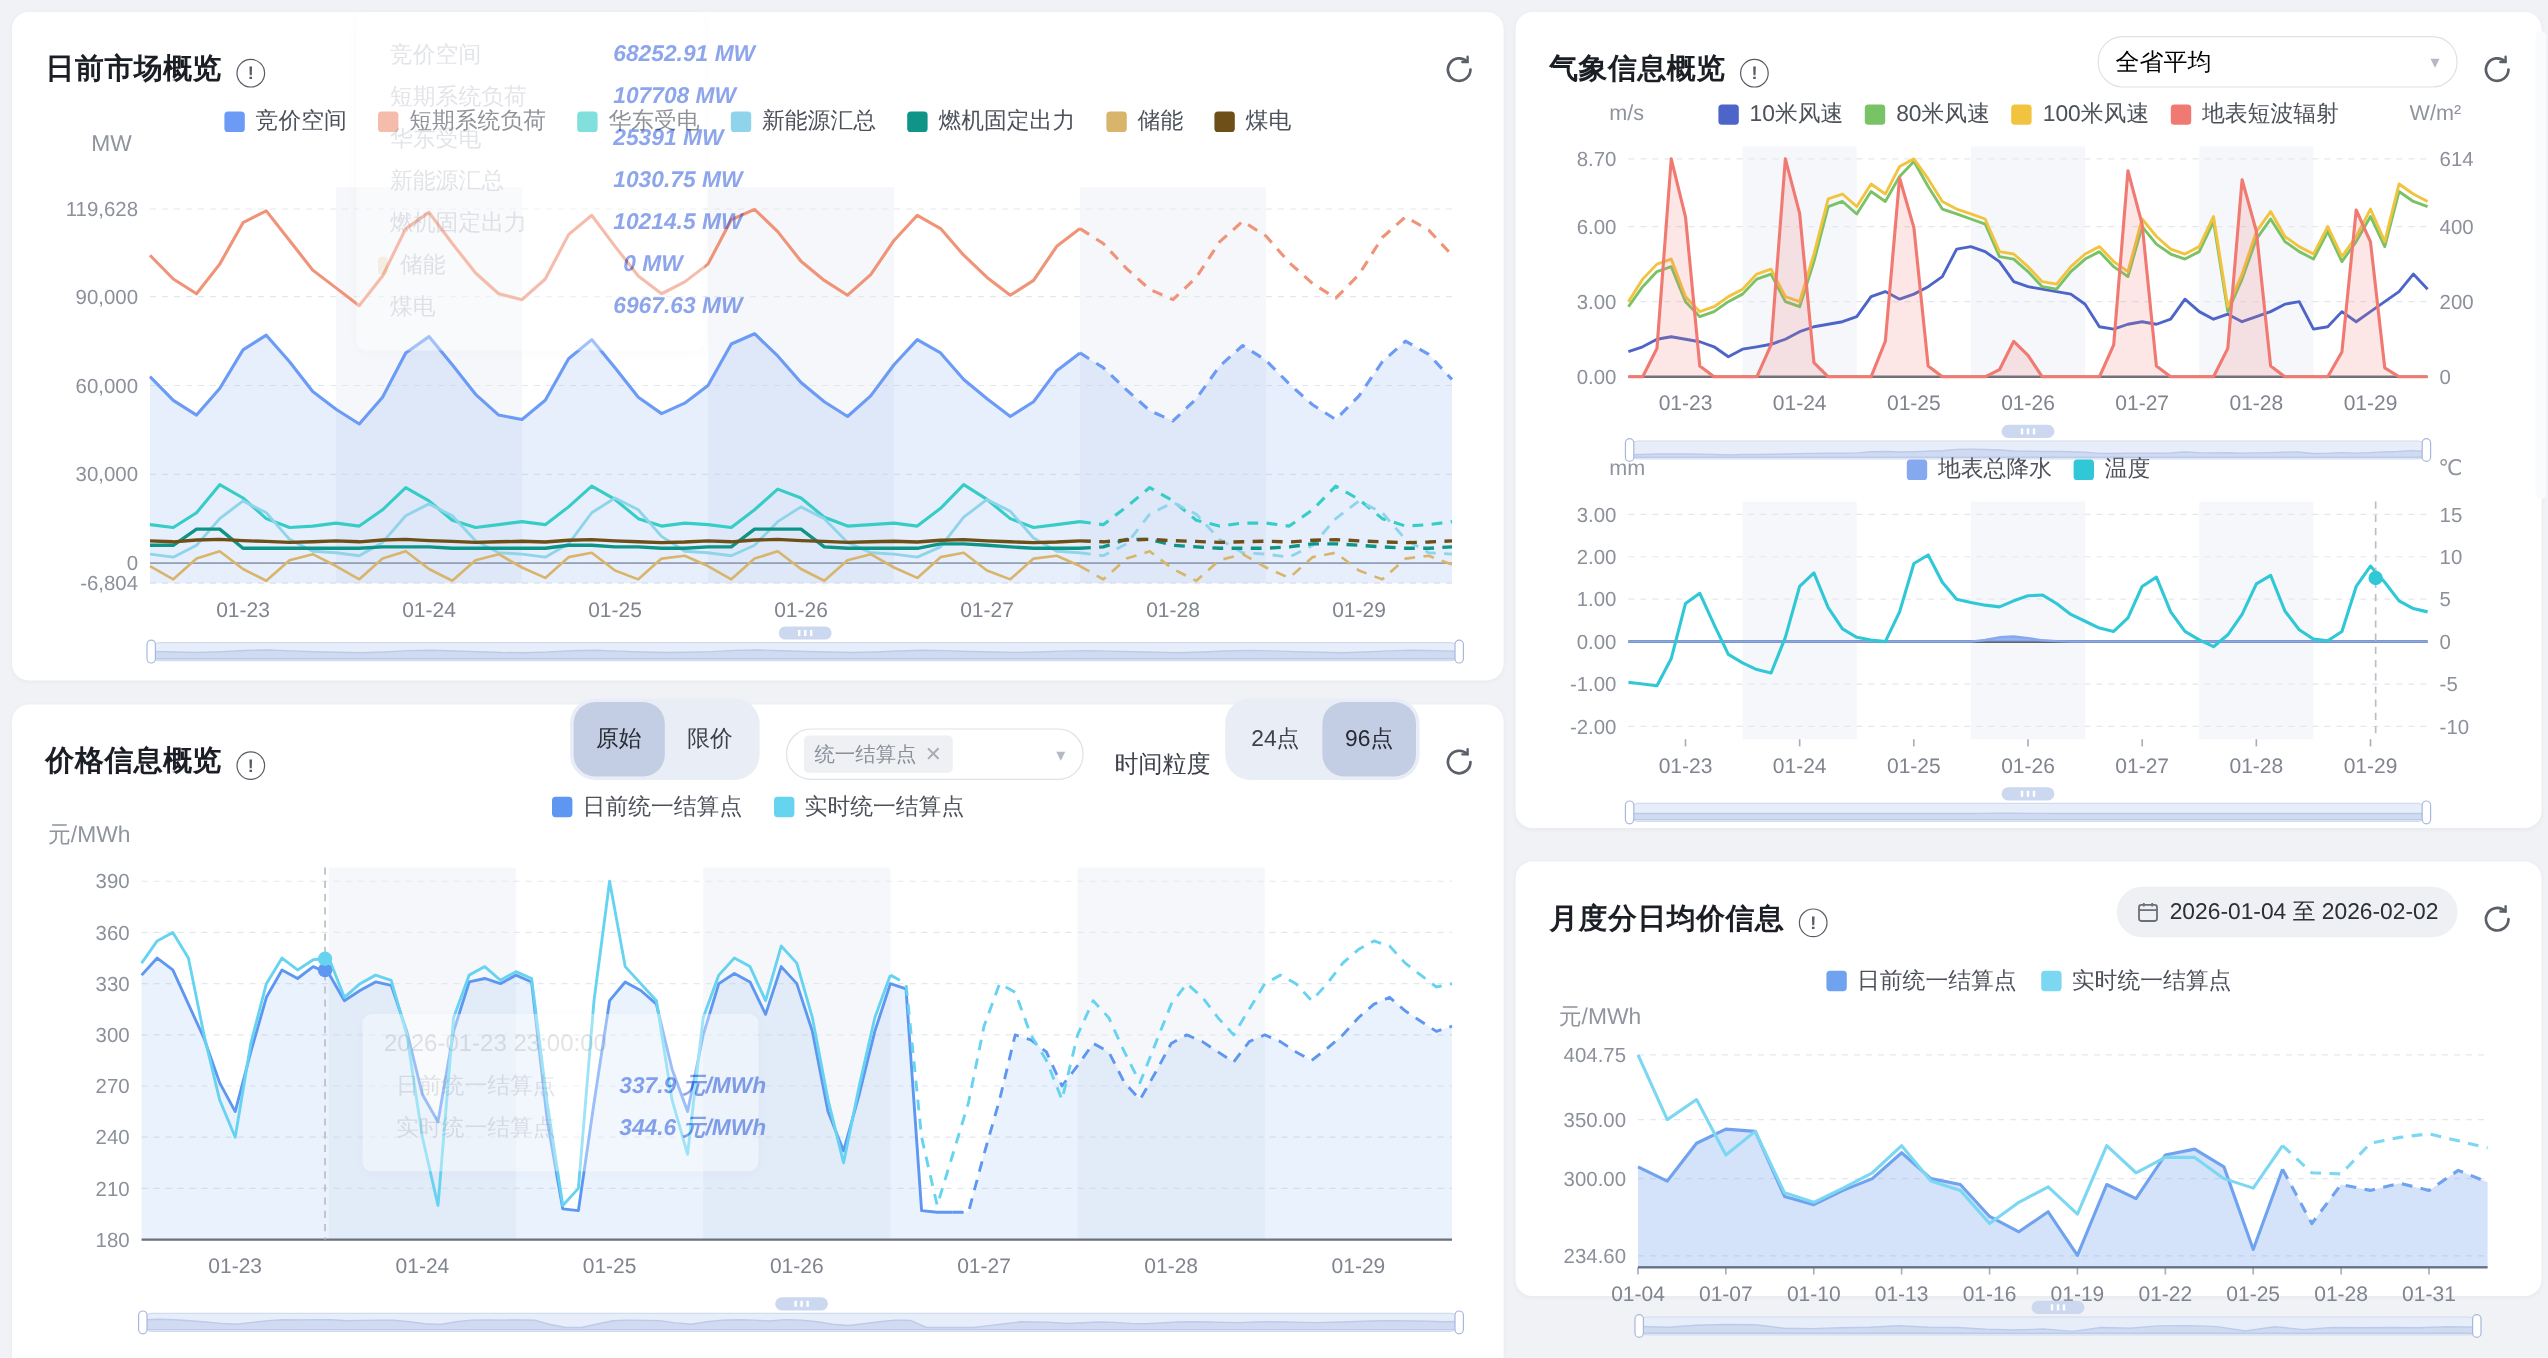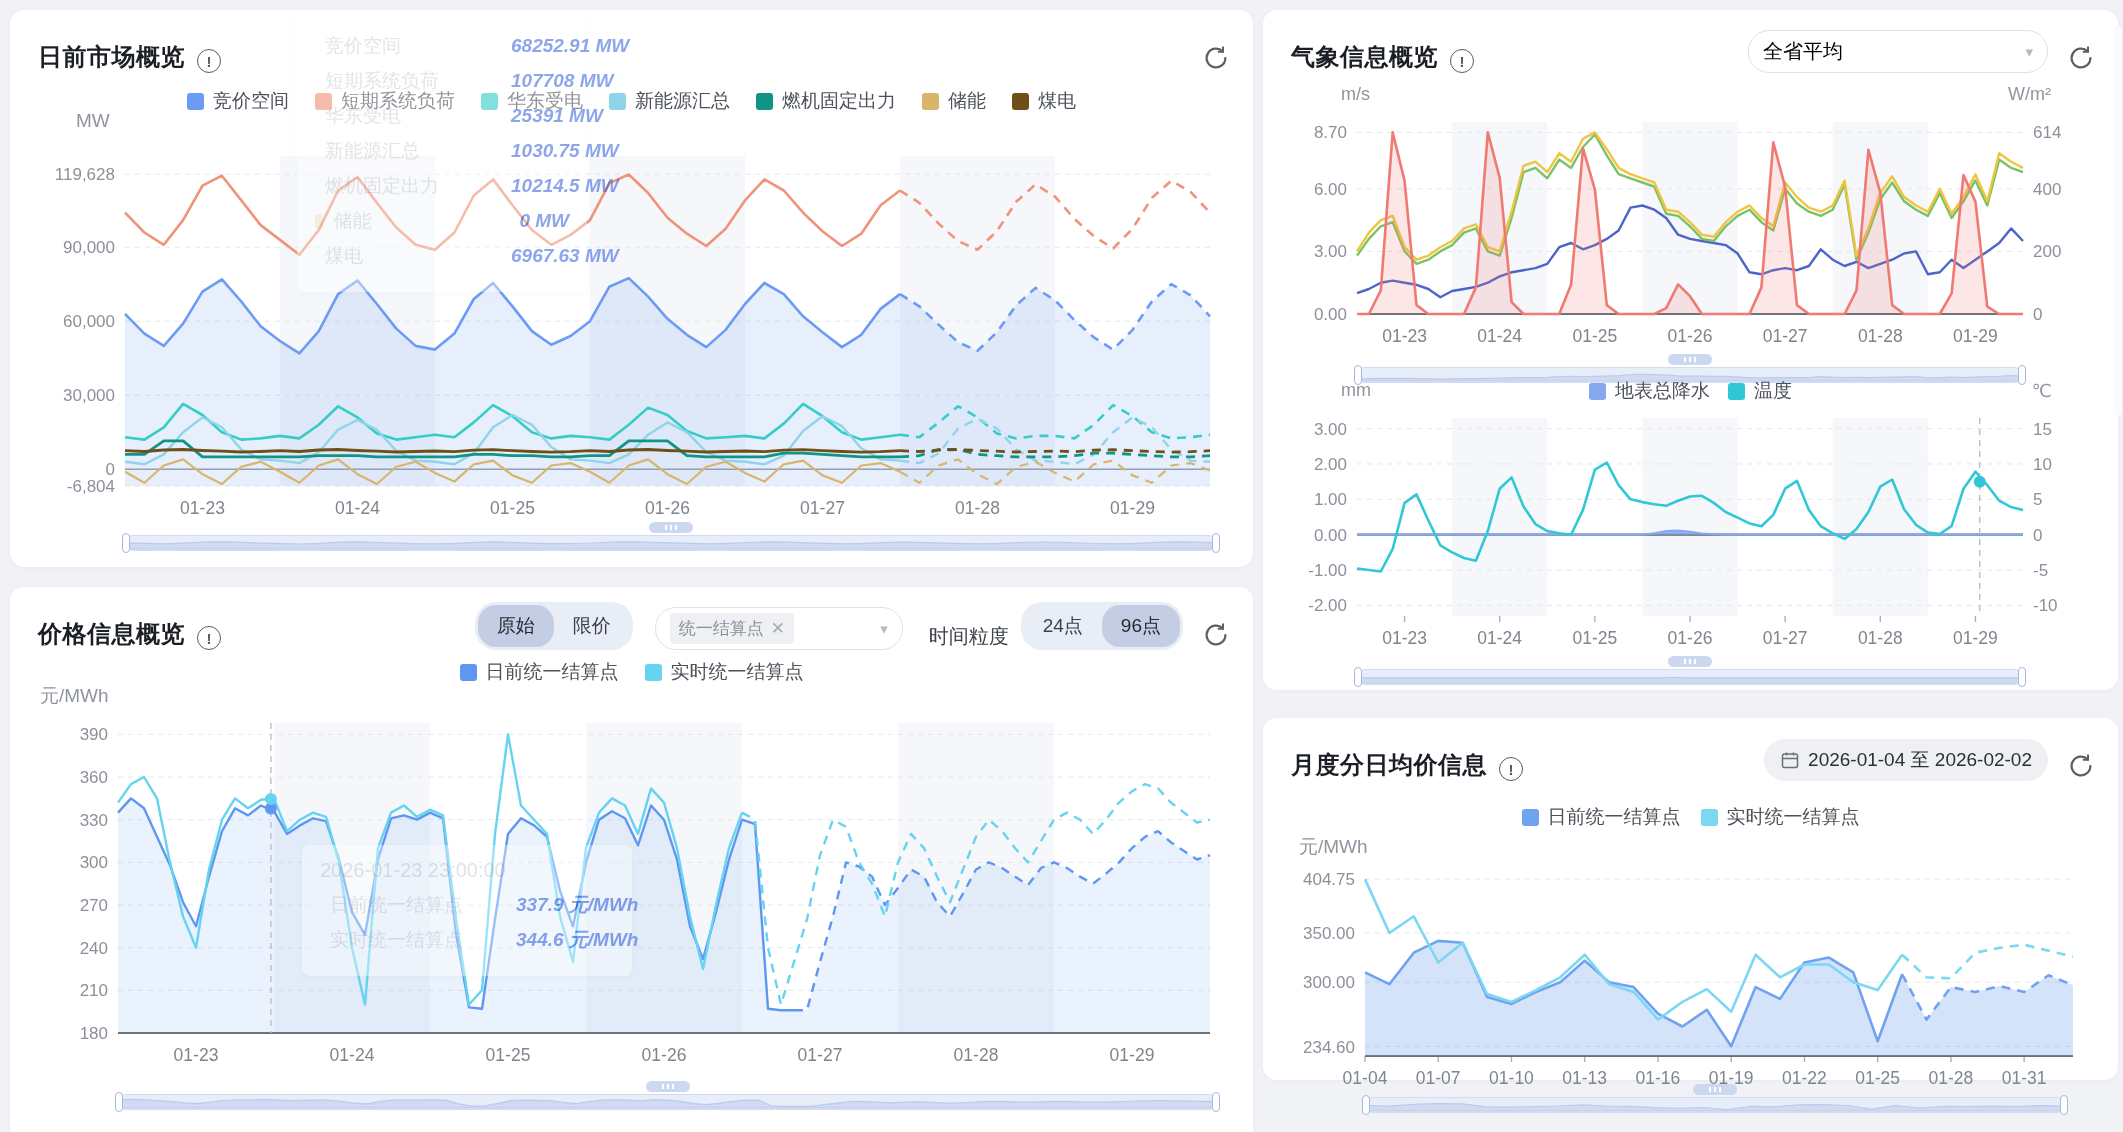--- a/index.html
+++ b/index.html
@@ -13,21 +13,21 @@
   .legend { position:absolute; left:0; right:0; display:flex; justify-content:center; gap:26px; align-items:center; }
   .legend .it { display:flex; align-items:center; gap:9px; font-size:19px; color:#4c515a; }
   .legend .sw { width:17px; height:17px; border-radius:3px; }
   .unit { position:absolute; font-size:19px; color:#8f949e; }
   .slider { position:absolute; }
   .slider .grip { position:absolute; left:50%; top:0; transform:translateX(-50%); width:44px; height:11px; border-radius:6px; background:#ccd7f0; display:flex; align-items:center; justify-content:center; gap:3px; }
   .slider .grip i { display:block; width:2px; height:5px; background:#fff; }
   .slider .track { position:absolute; left:0; right:0; top:13px; height:16px; background:#e7edf9; border:1px solid #d2dcf0; border-radius:8px; overflow:hidden; }
   .slider .hnd { position:absolute; top:11px; width:8px; height:20px; background:#fff; border:1px solid #a7b8dd; border-radius:4px; z-index:2; }
   .seg { display:flex; background:#e9edf5; border-radius:21px; padding:3px; align-items:center; }
-  .seg .opt { font-size:19px; color:#3c414b; padding:8px 19px; border-radius:18px; white-space:nowrap; }
+  .seg .opt { font-size:19px; color:#3c414b; padding:18px 19px; border-radius:18px; white-space:nowrap; }
   .seg .opt.sel { background:#c3cde4; color:#262a31; }
   .pillsel { display:flex; align-items:center; border:1px solid #dde1e9; border-radius:21px; background:#fff; height:43px; padding:0 14px; }
   .tag { display:flex; align-items:center; gap:7px; background:#eef0f4; border-radius:4px; padding:4px 9px; font-size:17px; color:#8a8f99; }
   .chev { color:#b4b9c2; font-size:15px; margin-left:auto; padding-left:12px; }
   .ctrl-label { font-size:20px; color:#3c414b; white-space:nowrap; }
   .gray-pill { display:flex; align-items:center; background:#eef0f4; border-radius:21px; height:42px; padding:0 16px; font-size:19px; color:#2b2f36; gap:8px; }
   .tooltip { position:absolute; background:rgba(255,255,255,.75); border-radius:8px; box-shadow:0 2px 10px rgba(60,70,90,.05); padding:14px 18px; pointer-events:none; }
   .tooltip .tt-title { font-size:20px; color:#c4c8cf; margin-bottom:10px; }
   .tooltip .row { display:flex; align-items:center; gap:10px; font-size:19px; color:#c6cad1; margin:9px 0; }
   .tooltip .row .sw { width:15px; height:15px; border-radius:3px; opacity:.35; }
@@ -280,20 +280,38 @@
     <div class="pillsel" style="width:300px;background:#fff;">
       <span style="font-size:20px;color:#000000;">全省平均</span>
       <span class="chev">▾</span>
     </div>
     <svg class="refresh" viewBox="0 0 24 24" fill="none" stroke="currentColor" stroke-width="1.8" stroke-linecap="round">
         <path d="M19.5 12a7.5 7.5 0 1 1-2.2-5.3"></path>
         <path d="M17.6 3.4v3.5h-3.5" stroke-width="1.6"></path>
       </svg>
   </div>
   <span class="unit" style="left:78px;top:74px;font-size:18px;">m/s</span>
+  <div class="legend" style="top:72px;gap:18px;font-size:17px;">
+      <span class="it">
+        <span class="sw" style="background: rgb(77, 100, 200);"></span>
+        <span>10米风速</span>
+      </span>
+      <span class="it">
+        <span class="sw" style="background: rgb(122, 194, 102);"></span>
+        <span>80米风速</span>
+      </span>
+      <span class="it">
+        <span class="sw" style="background: rgb(242, 195, 62);"></span>
+        <span>100米风速</span>
+      </span>
+      <span class="it">
+        <span class="sw" style="background: rgb(240, 122, 114);"></span>
+        <span>地表短波辐射</span>
+      </span>
+    </div>
   <span class="unit" style="right:67px;top:74px;font-size:18px;">W/m²</span>
   <svg id="c3a" style="position:absolute;left:22px;top:98px;" width="810" height="242" viewBox="0 0 810 242">
       <rect x="167.14285714285714" y="14" width="95.14285714285714" height="192" fill="#eef1f6" opacity="0.55"></rect>
       <rect x="357.42857142857144" y="14" width="95.14285714285714" height="192" fill="#eef1f6" opacity="0.55"></rect>
       <rect x="547.7142857142857" y="14" width="95.14285714285714" height="192" fill="#eef1f6" opacity="0.55"></rect>
       <line x1="72" x2="738" y1="24.434782608695656" y2="24.434782608695656" stroke="#e4e7ed" stroke-dasharray="5 5" stroke-width="1"></line>
       <text x="62" y="30.434782608695656" text-anchor="end" font-size="17" fill="#8b909a">8.70</text>
       <text x="748" y="30.434782608695656" text-anchor="start" font-size="17" fill="#8b909a">614</text>
       <line x1="72" x2="738" y1="80.78260869565217" y2="80.78260869565217" stroke="#e4e7ed" stroke-dasharray="5 5" stroke-width="1"></line>
       <text x="62" y="86.78260869565217" text-anchor="end" font-size="17" fill="#8b909a">6.00</text>

